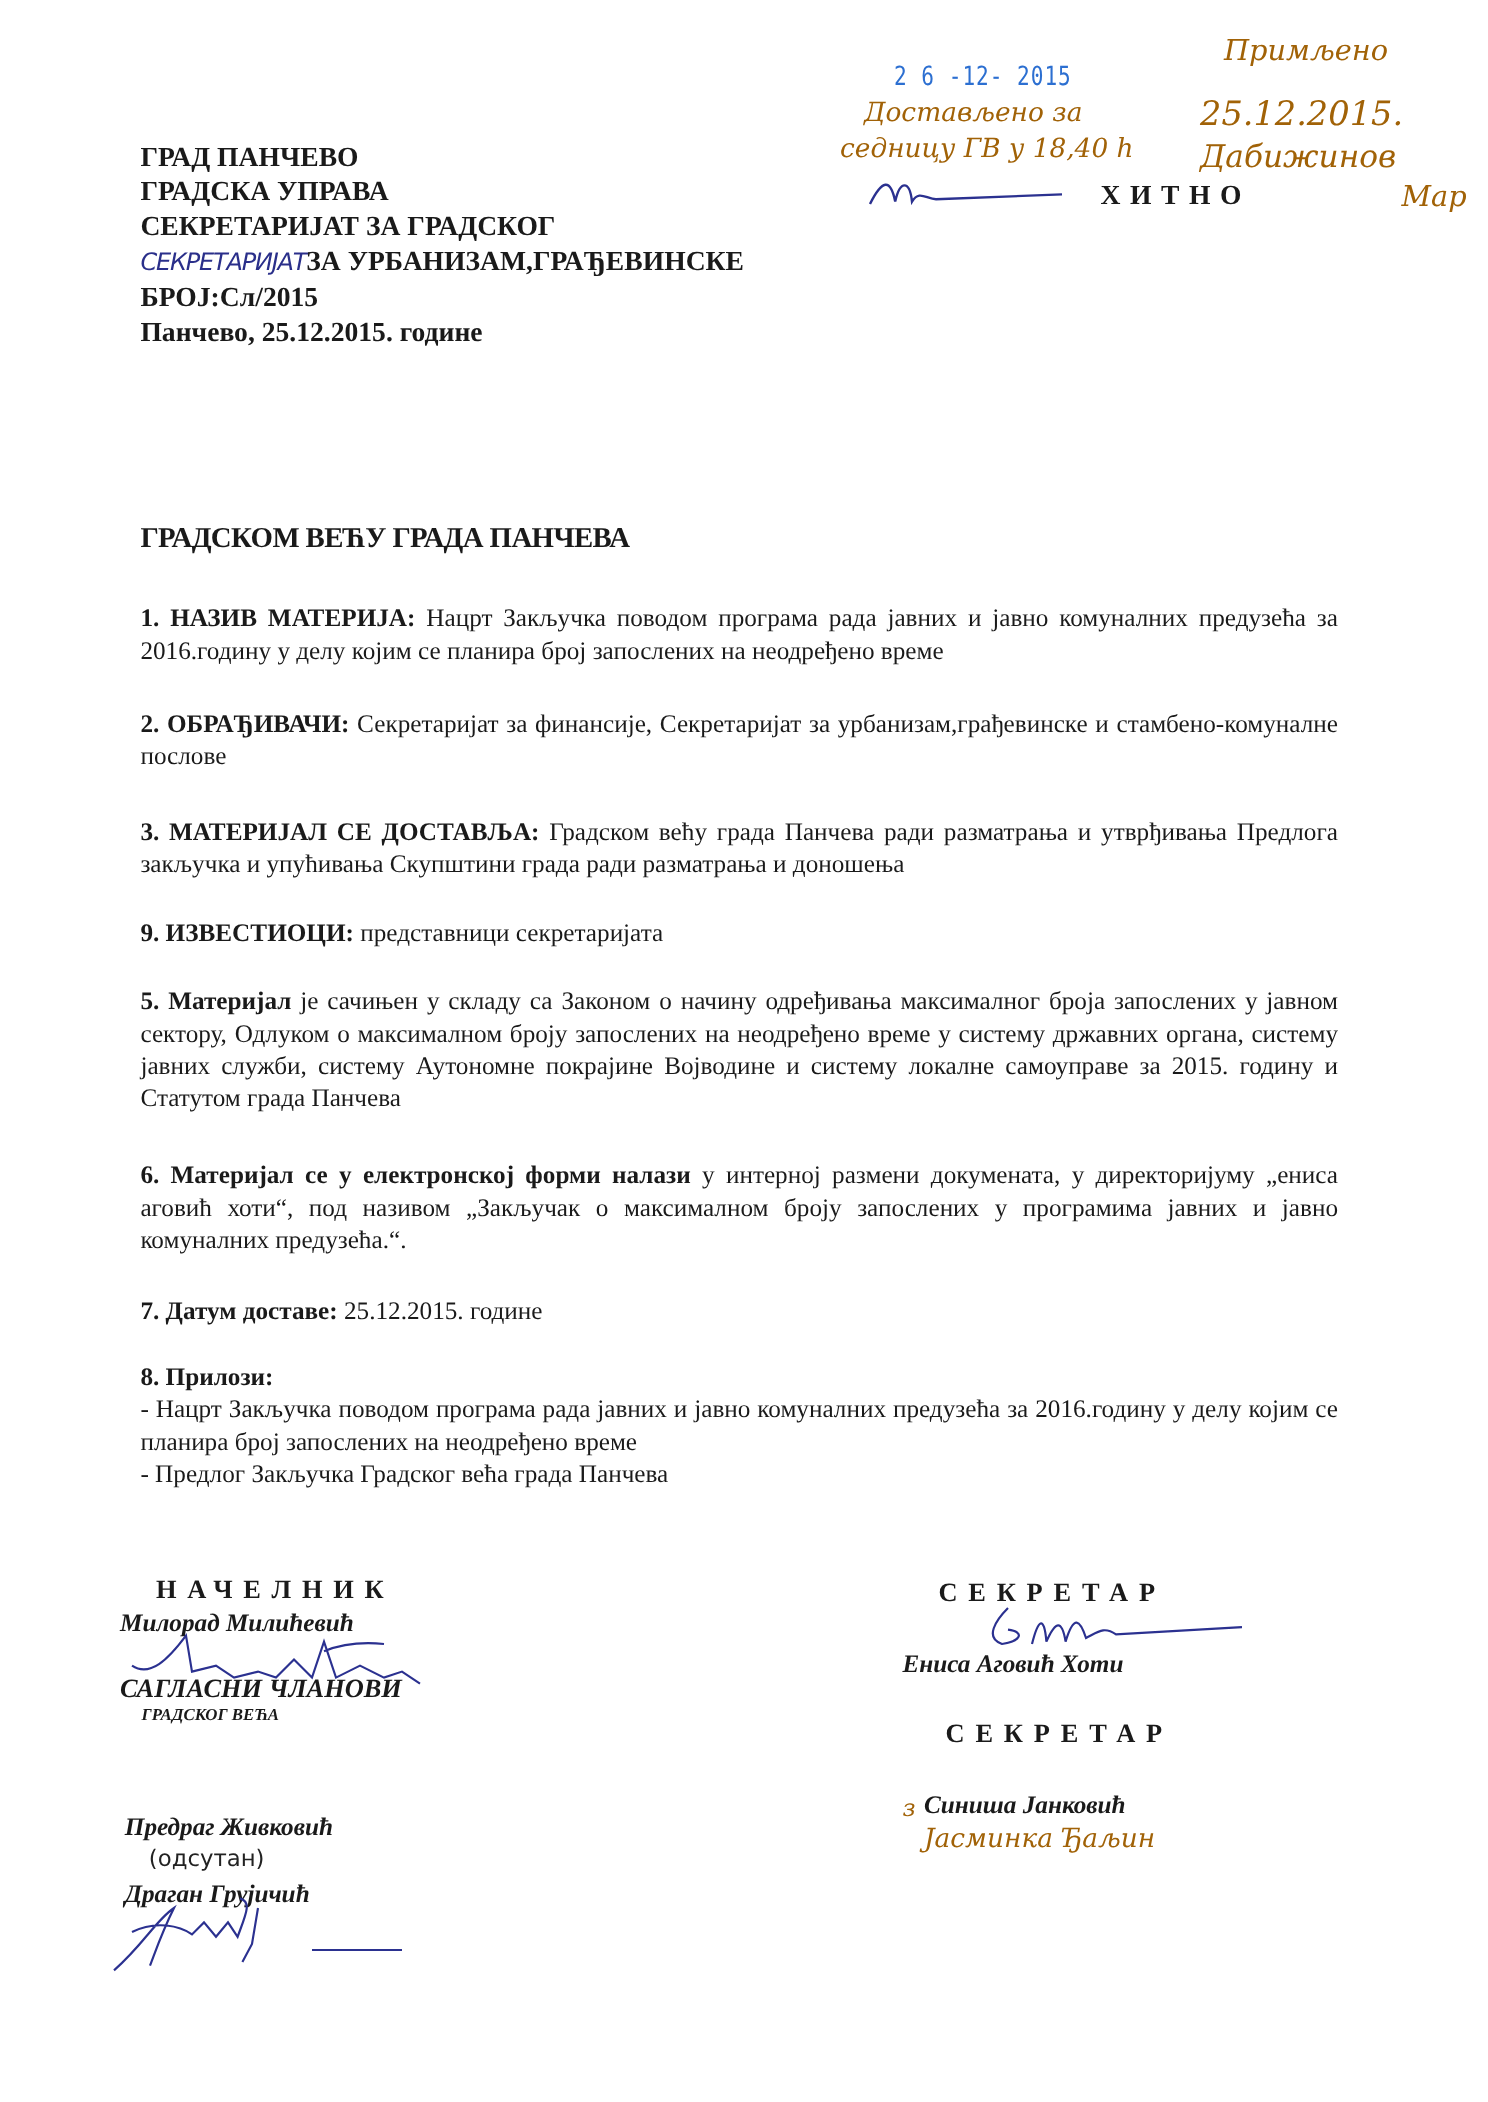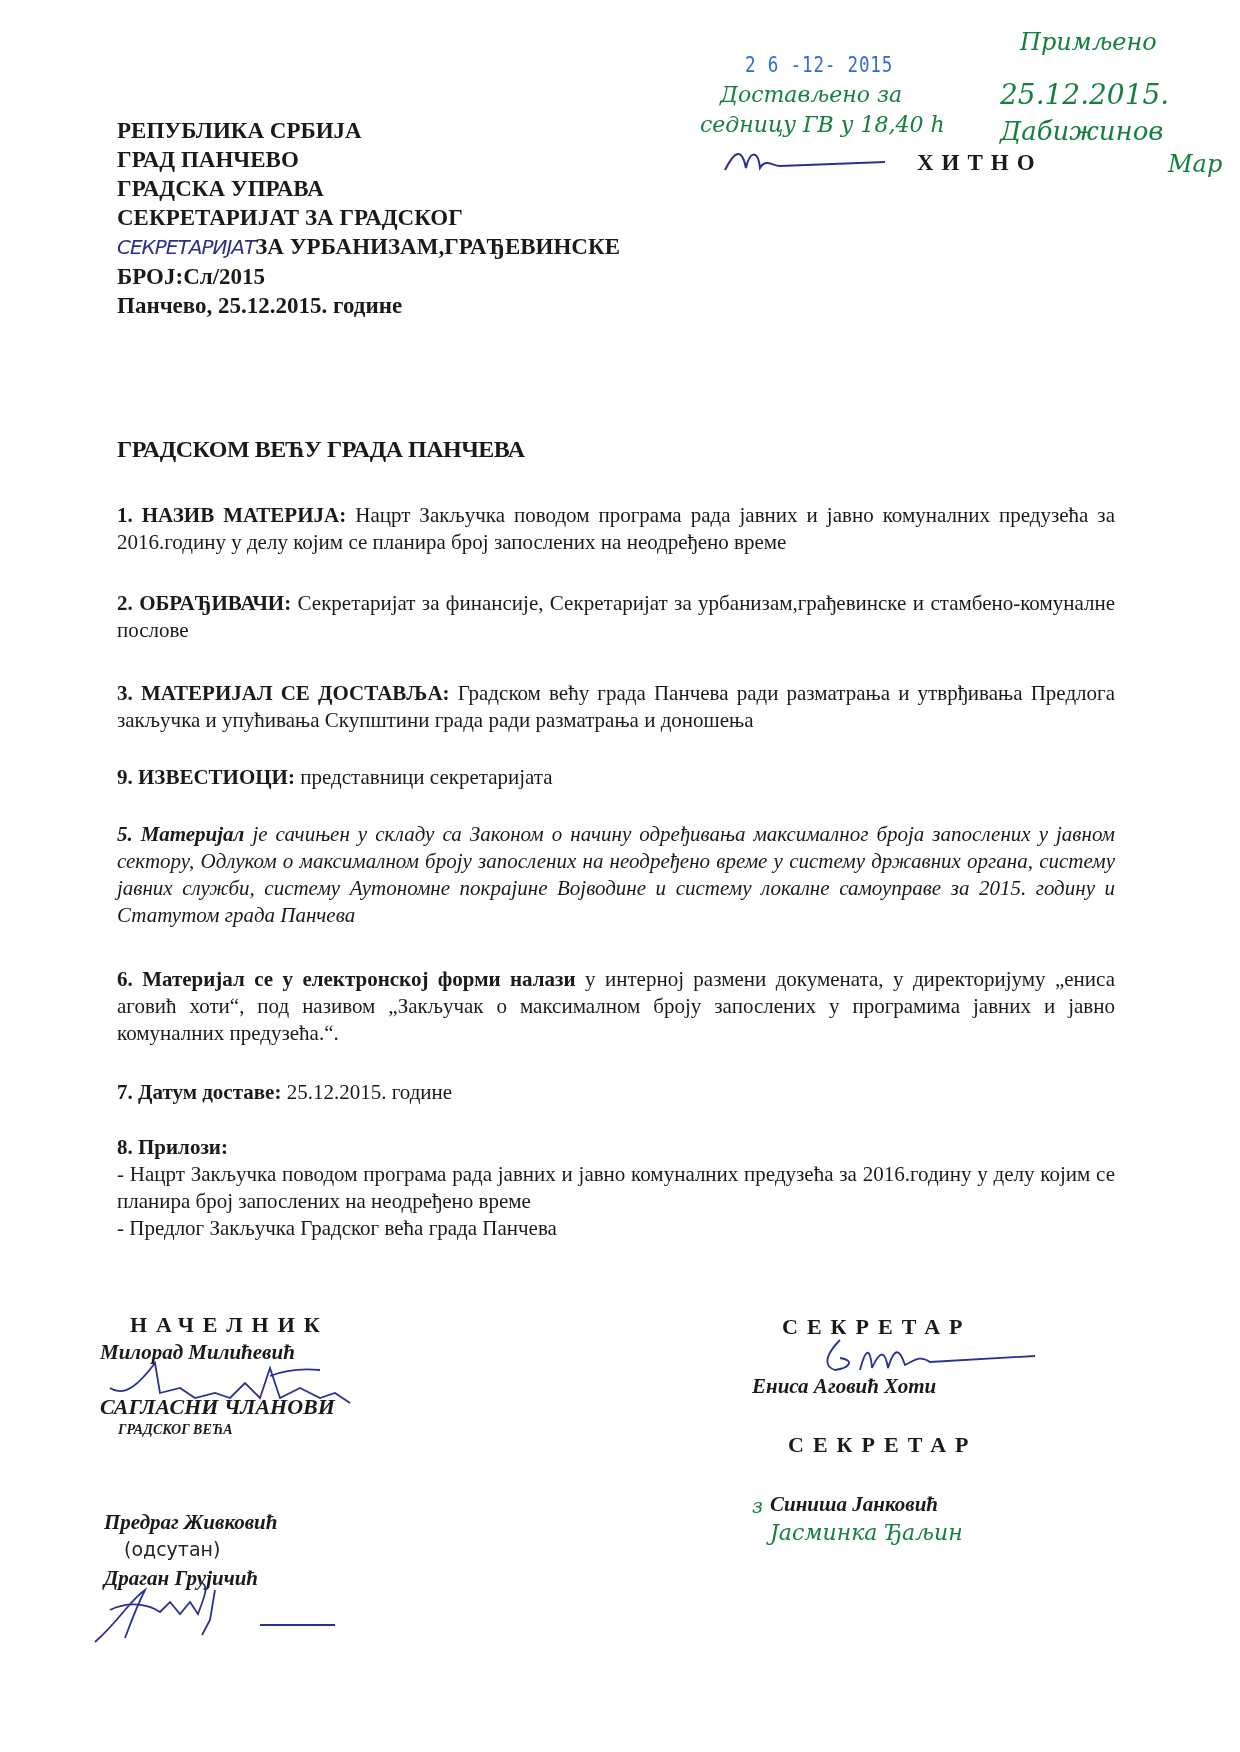--- a/index.html
+++ b/index.html
@@ -3,21 +3,21 @@
 <meta charset="utf-8">
 <style>
   html, body { margin:0; padding:0; background:#ffffff; }
   body { width:1240px; height:1752px; position:relative; overflow:hidden;
          font-family:"Liberation Serif", "DejaVu Serif", serif; color:#1a1a1a; }
   .abs { position:absolute; }
   .header-block { left:117px; top:116px; font-weight:bold; font-size:23px; line-height:29px; }
   .header-block div { white-space:nowrap; }
   .hw { font-family:"DejaVu Sans", sans-serif; font-weight:normal; color:#2a2f8a; font-style:italic; }
   .stamp { color:#2c6fd1; font-family:"DejaVu Sans Mono", monospace; font-size:22px; letter-spacing:1px; transform:scaleX(0.8); transform-origin:left; }
-  .ink { color:#15803d; font-family:"DejaVu Serif", serif; font-style:italic; }
+  .ink { color:#a16207; font-family:"DejaVu Serif", serif; font-style:italic; }
   .urgent { left:917px; top:150px; font-weight:bold; font-size:23px; letter-spacing:8px; }
   .addressee { left:117px; top:436px; font-size:24px; font-weight:bold; letter-spacing:-0.5px; }
   .item { left:117px; width:998px; font-size:21px; line-height:27px; text-align:justify; position:absolute; }
   .item b { font-weight:bold; }
   .sig { position:absolute; font-weight:bold; }
   .spaced { letter-spacing:9px; font-size:22px; }
   .ital { font-style:italic; font-size:21px; }
 </style>
 </head>
 <body>
@@ -28,21 +28,20 @@
 <svg class="abs" style="left:720px; top:140px;" width="170" height="40">
   <path d="M5,30 C15,10 22,8 26,28 C30,10 38,10 40,28 C46,18 52,26 60,26 L165,22" stroke="#2b3190" stroke-width="2" fill="none"></path>
 </svg>
 <div class="abs ink" style="left:1020px; top:28px; font-size:24px;">Примљено</div>
 <div class="abs ink" style="left:1000px; top:78px; font-size:28px;">25.12.2015.</div>
 <div class="abs ink" style="left:1000px; top:116px; font-size:26px;">Дабижинов</div>
 <div class="abs ink" style="left:1168px; top:150px; font-size:24px;">Мар</div>
 <div class="abs urgent">ХИТНО</div>
 
 <div class="abs header-block">
-  <div>РЕПУБЛИКА СРБИЈА</div>
   <div>ГРАД ПАНЧЕВО</div>
   <div>ГРАДСКА УПРАВА</div>
   <div>СЕКРЕТАРИЈАТ ЗА ГРАДСКОГ</div>
   <div>
     <span class="hw" style="font-size:20px; letter-spacing:-1px;">СЕКРЕТАРИЈАТ</span><span>ЗА УРБАНИЗАМ,ГРАЂЕВИНСКЕ</span>
   </div>
   <div>БРОЈ:Сл/2015</div>
   <div>Панчево, 25.12.2015. године</div>
 </div>
 
@@ -53,21 +52,21 @@
 </div>
 <div class="item" style="top:590px;">
   <b>2. ОБРАЂИВАЧИ:</b><span> Секретаријат за финансије, Секретаријат за урбанизам,грађевинске и стамбено-комуналне послове</span>
 </div>
 <div class="item" style="top:680px;">
   <b>3. МАТЕРИЈАЛ СЕ ДОСТАВЉА:</b><span> Градском већу града Панчева ради разматрања и утврђивања Предлога закључка  и упућивања Скупштини града ради разматрања и доношења</span>
 </div>
 <div class="item" style="top:764px;">
   <b>9. ИЗВЕСТИОЦИ:</b><span> представници секретаријата</span>
 </div>
-<div class="item" style="top:821px;font-style:italic;">
+<div class="item" style="top:821px;">
   <b>5. Материјал</b><span> је сачињен у складу са Законом о начину одређивања максималног броја запослених у јавном сектору, Одлуком о  максималном броју запослених на неодређено време у систему државних органа, систему јавних служби, систему Аутономне покрајине Војводине и систему локалне самоуправе за 2015. годину и Статутом града Панчева</span>
 </div>
 <div class="item" style="top:966px;">
   <b>6. Материјал се у електронској форми налази</b><span> у интерној размени докумената, у директоријуму „ениса аговић хоти“, под називом „Закључак о максималном броју запослених у програмима јавних и јавно комуналних предузећа.“.</span>
 </div>
 <div class="item" style="top:1079px;">
   <b>7. Датум доставе:</b><span>  25.12.2015. године</span>
 </div>
 <div class="item" style="top:1134px;">
   <b>8. Прилози:</b><span></span>

